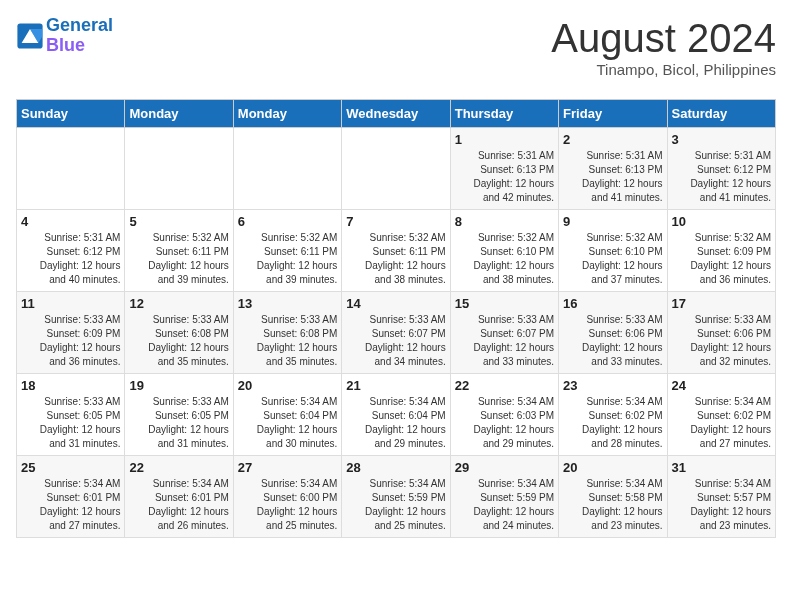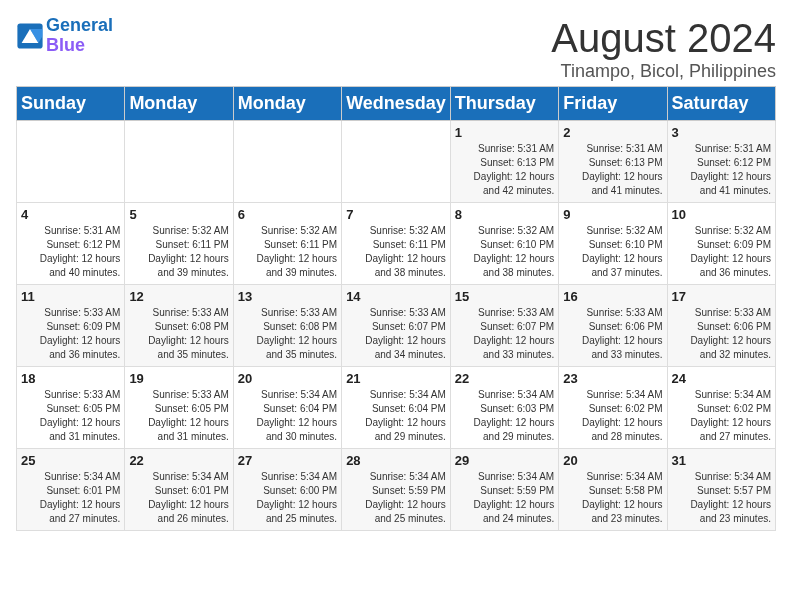--- a/index.html
+++ b/index.html
@@ -7,21 +7,21 @@
       font-family: Arial, sans-serif;
       background: #fff;
       width: 792px;
       min-height: 612px;
       padding: 16px;
     }
     .header {
       display: flex;
       justify-content: space-between;
       align-items: flex-start;
-      margin-bottom: 4px;
+      margin-bottom: 21px;
     }
     .logo {
       display: flex;
       align-items: center;
     }
     .logo-text {
       font-size: 18px;
       font-weight: bold;
       color: #333;
       line-height: 1.1;
@@ -36,34 +36,34 @@
     }
     .title-block {
       text-align: right;
     }
     .main-title {
       font-size: 40px;
       font-weight: normal;
       color: #333;
     }
     .subtitle {
-      font-size: 18px;
+      font-size: 15px;
       color: #555;
     }
     table {
       width: 100%;
       border-collapse: collapse;
       font-size: 11px;
     }
     thead tr th {
       background-color: #1a6fba;
       color: #fff;
       padding: 6px 4px;
       text-align: left;
-      font-size: 18px;
+      font-size: 13px;
       font-weight: bold;
       border: 1px solid #ccc;
     }
     tbody tr td {
       border: 1px solid #ddd;
       vertical-align: top;
       padding: 4px 4px;
       width: 14.28%;
       height: 80px;
       background: #fff;

